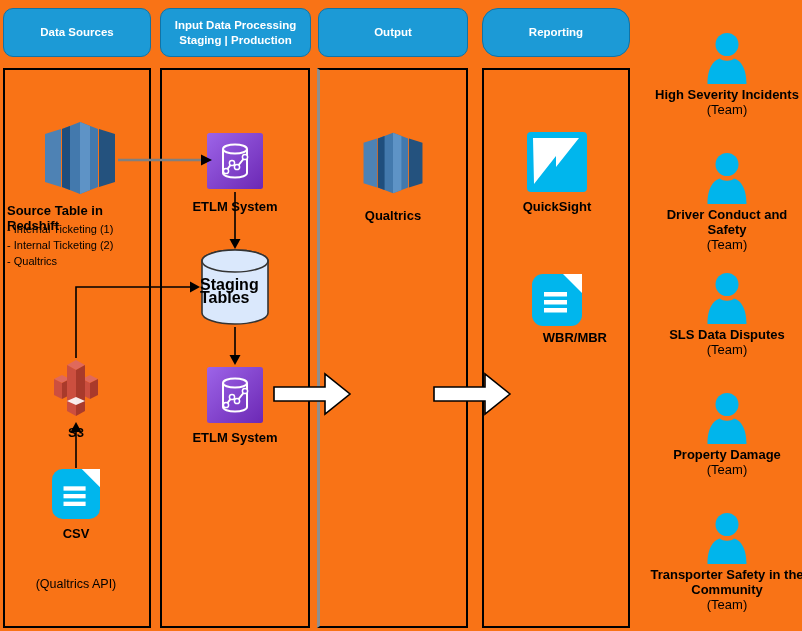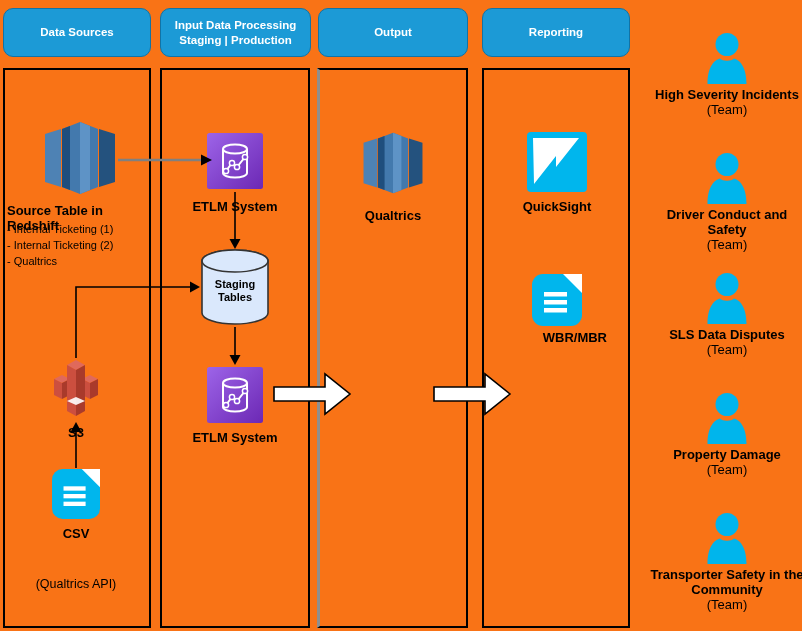--- a/index.html
+++ b/index.html
@@ -7,39 +7,39 @@
           font-family:"Liberation Sans",sans-serif;color:#000;overflow:hidden;padding-left:16px;}
 
   
   .hdr{position:absolute;top:8px;height:49px;background:#1C9AD6;border:1px solid #1173A6;
        border-radius:10px;display:flex;align-items:center;justify-content:center;
        color:#fff;font-weight:bold;font-size:11.5px;line-height:15px;text-align:center;
        white-space:pre-line;box-sizing:border-box;}
   .hdr1{left:3px;width:148px;}
   .hdr2{left:160px;width:151px;}
   .hdr3{left:318px;width:150px;}
-  .hdr4{left:482px;width:148px;}
+  .hdr4{left:482px;width:148px;border-radius:16px;}
 
   
   .col{position:absolute;top:68px;height:560px;border:2px solid #000;box-sizing:border-box;background:transparent;}
   .col1{left:3px;width:148px;}
   .col2{left:160px;width:150px;}
   .col3{left:317px;width:151px;border-left:3px solid #8F8F8F;}
   .col4{left:482px;width:148px;}
 
   .icon{position:absolute;}
   .lbl{position:absolute;font-weight:bold;font-size:13px;text-align:center;line-height:15px;}
   .sub{position:absolute;font-weight:normal;font-size:12.5px;text-align:center;line-height:15px;margin-top:36px;}
   .preline{white-space:pre-line;}
 
   .src-title{position:absolute;left:7px;top:203px;width:142px;font-weight:bold;font-size:13px;text-align:left;}
   .src-items{position:absolute;left:7px;top:221px;width:142px;font-size:11px;line-height:16px;text-align:left;}
 
-  .staging-text{position:absolute;left:200px;top:278px;width:70px;font-weight:bold;font-size:11px;
-                line-height:13px;text-align:center;white-space:pre-line;}
+  .staging-text{position:absolute;left:200px;top:278px;width:70px;font-weight:bold;font-size:16px;
+                line-height:13px;white-space:pre-line;}
 
   
   .team{position:absolute;left:649px;width:156px;text-align:center;}
   .team svg{display:block;margin:0 auto 3px auto;}
   .team .tname{font-weight:bold;font-size:13px;line-height:15px;}
   .team .ttype{font-size:13px;line-height:15px;}
 
   .overlay{position:absolute;left:0;top:0;width:802px;height:631px;pointer-events:none;}
 </style>
 </head>

